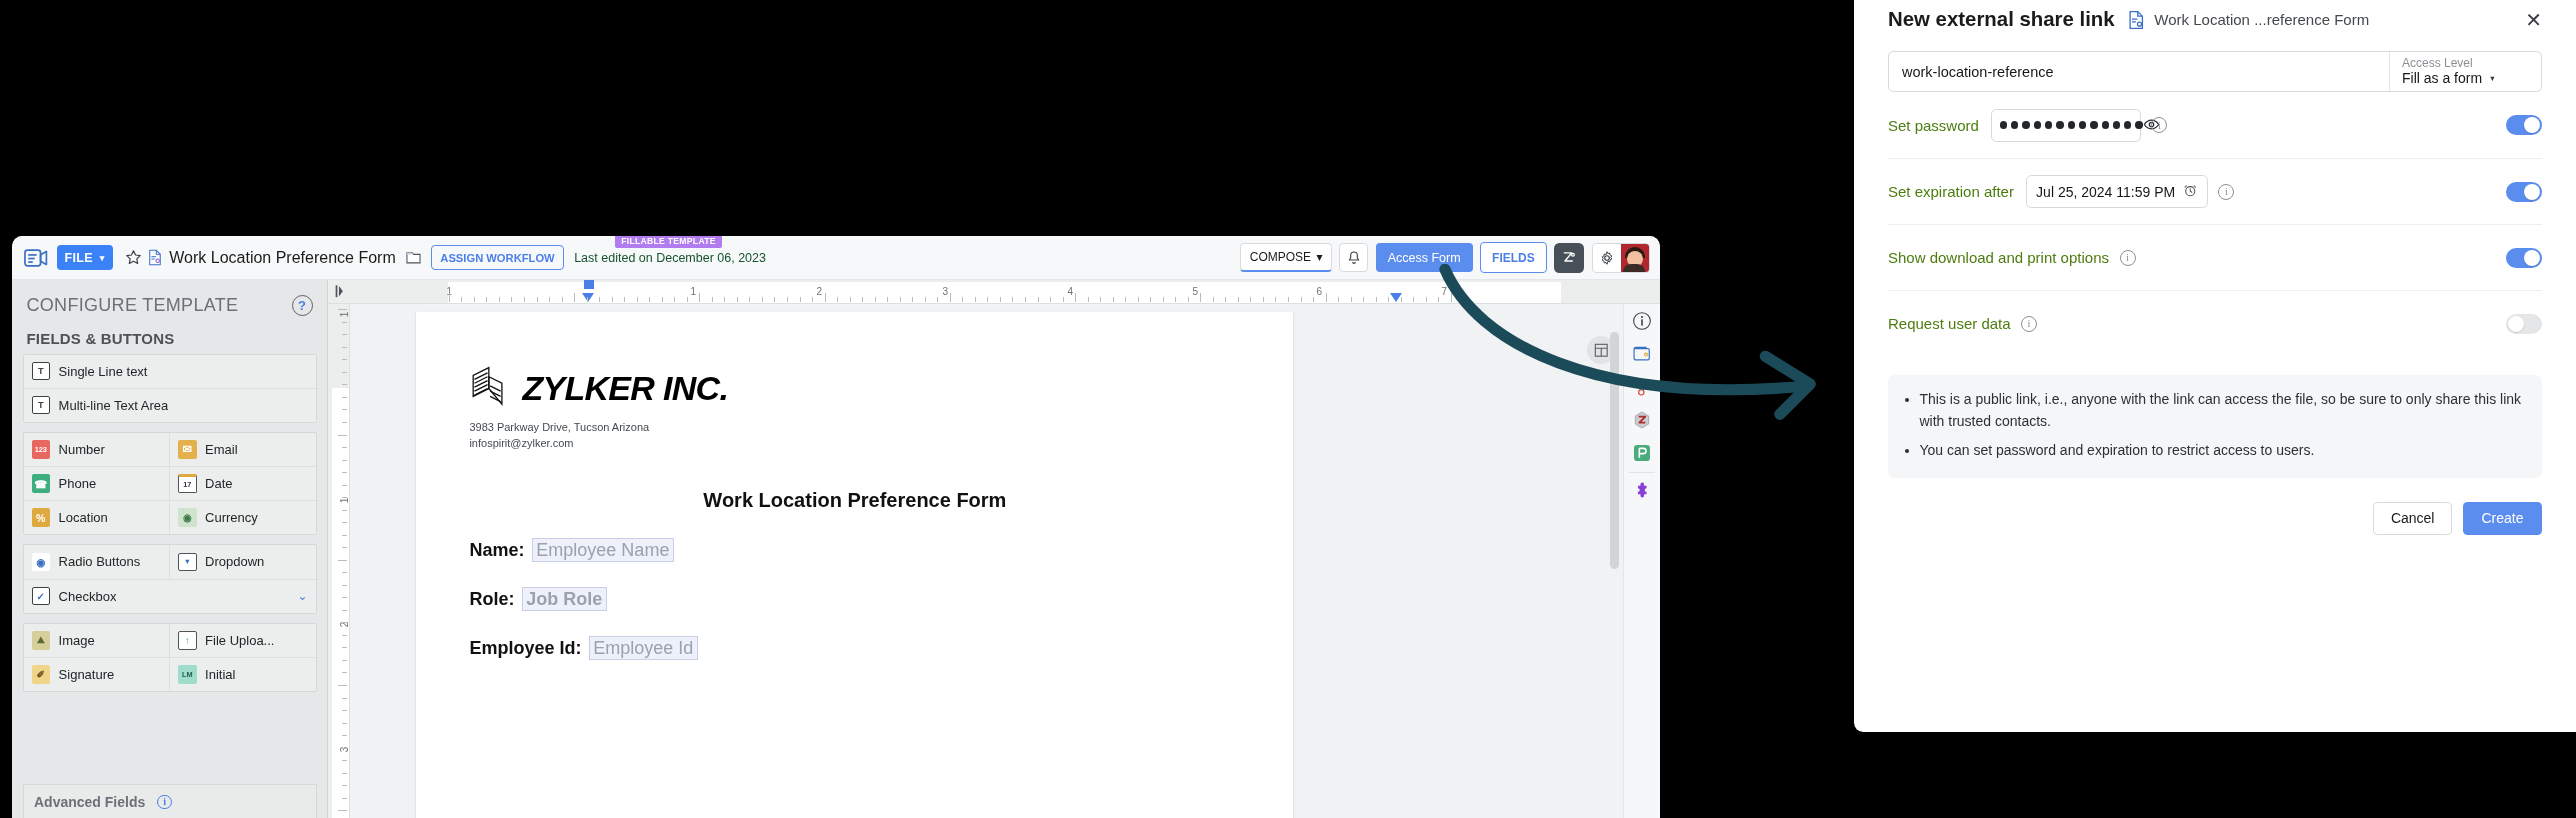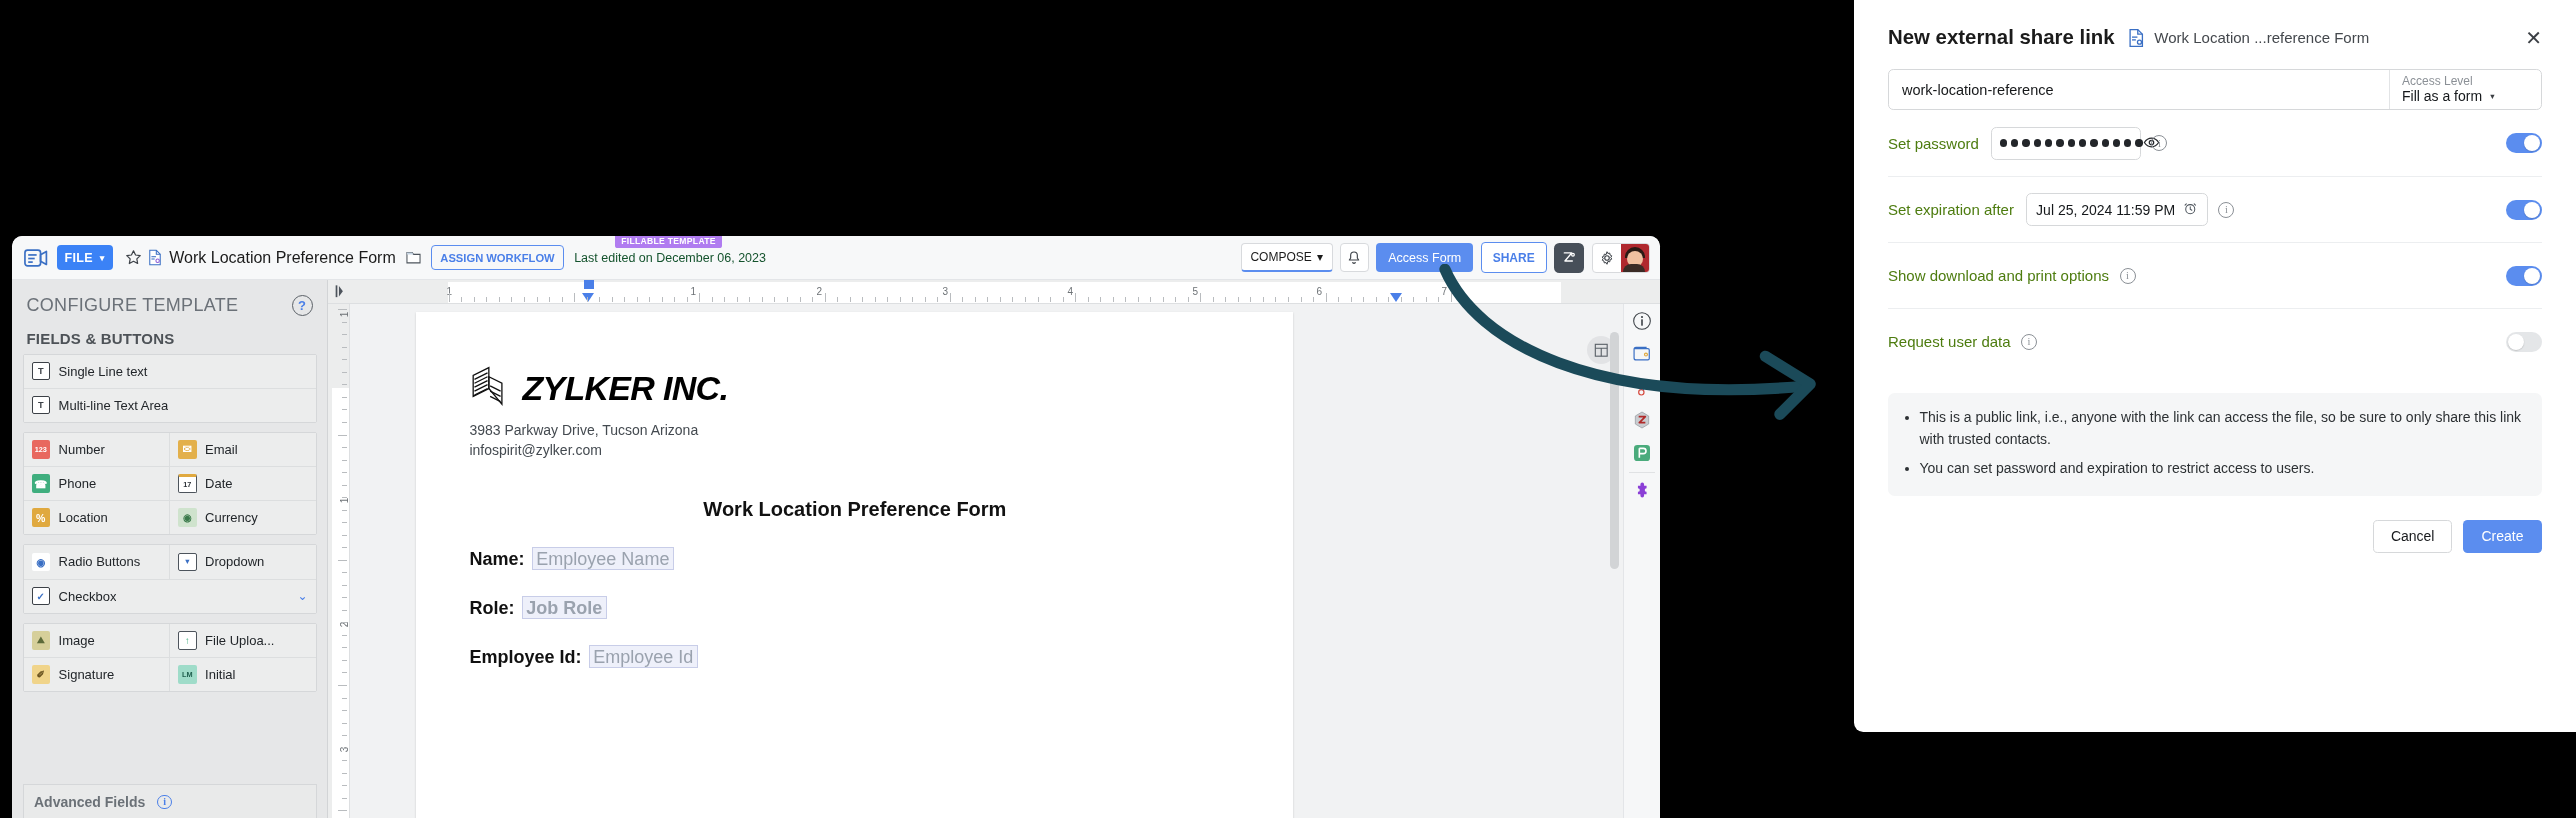--- a/index.html
+++ b/index.html
@@ -129,21 +129,21 @@
             transform: rotate(-90deg) translateX(50%); transform-origin: right center; }
   .page-scroll { flex: 1; position: relative; background: #f1f2f3; overflow: hidden; }
   .page {
     position: absolute; left: 66px; top: 8px; width: 877px; height: 593px;
     background: #fff; box-shadow: 0 0.7px 2px rgba(0,0,0,.16);
   }
   .logo-row { display: flex; align-items: center; gap: 12px; padding: 53px 0 0 53px; }
   .logo-mark { width: 41px; height: 47px; flex: none; }
   .logo-text { font-size: 34px; font-weight: bold; font-style: italic; letter-spacing: -0.7px;
                font-family: "Liberation Sans", sans-serif; color: #000; }
-  .addr { padding: 8px 0 0 53px; font-size: 14px; line-height: 1.45; color: #444a50; }
+  .addr { padding: 8px 0 0 53px; font-size: 11px; line-height: 1.45; color: #444a50; }
   .doc-h1 { text-align: center; font-size: 20px; font-weight: bold; margin-top: 37px; color: #111; }
   .fieldline { font-size: 18px; font-weight: bold; color: #111; padding-left: 53px; margin-top: 28px; }
   .fieldline .ph {
     font-weight: bold; color: #9aa2ae; background: #eef0fa;
     border: 0.7px solid #c8cde8; padding: 0.7px 3.3px; margin-left: 2.6px;
   }
   .fieldline .ph.thin { font-weight: normal; }
 
   
   .rail-a { width: 45px; background: #f1f2f3; position: relative; flex:none; }
@@ -163,21 +163,21 @@
 
   
   #arrow { position: absolute; left: 1437px; top: 264px; width: 422px; height: 178px; pointer-events: none; }
 
   
   #dialog {
     position: absolute; left: 1854px; top: 0px; width: 722px; height: 732px;
     background: #fff; border-radius: 0 0 0 9.2px; box-shadow: 0 0 14.5px rgba(0,0,0,.25);
     padding: 0 34px;
   }
-  .dlg-head { display: flex; align-items: center; padding-top: 26px; }
+  .dlg-head { display: flex; align-items: center; padding-top: 8px; }
   .dlg-title { font-size: 20.4px; font-weight: bold; color: #1b1b1b; white-space: nowrap; }
   .dlg-docicon { margin: 0 9.2px 0 12px; width: 18.5px; height: 20px; flex:none; }
   .dlg-sub { font-size: 15px; color: #44484d; white-space: nowrap; }
   .dlg-close { margin-left: auto; font-size: 20px; color: #3b3f44; cursor: pointer; line-height: 1; }
 
   .link-box {
     margin-top: 20px; height: 41px; border: 0.7px solid #d6d8da; border-radius: 5.3px;
     display: flex; align-items: stretch; overflow: hidden;
   }
   .link-input { flex: 1; display: flex; align-items: center; padding: 0 13px;
@@ -274,21 +274,21 @@
           <span>COMPOSE</span>
           <span>▾</span>
         </div>
         <div class="bell-btn">
           <svg viewBox="0 0 24 24" width="16" height="16">
               <path d="M12 3a5 5 0 00-5 5v4l-2 3h14l-2-3V8a5 5 0 00-5-5z" fill="none" stroke="#3c4147" stroke-width="1.7" stroke-linejoin="round"></path>
               <path d="M10 18a2 2 0 004 0" fill="none" stroke="#3c4147" stroke-width="1.7"></path>
             </svg>
         </div>
         <div class="access-btn">Access Form</div>
-        <div class="share-btn">SHARE</div>
+        <div class="share-btn">FIELDS</div>
         <div class="zia-btn">
           <svg viewBox="0 0 30 30" width="18.5" height="18.5">
             <path d="M7 8h12l-11 13h12" fill="none" stroke="#fff" stroke-width="2.2" stroke-linejoin="round" stroke-linecap="round"></path>
             <circle cx="21" cy="11" r="2.2" fill="none" stroke="#fff" stroke-width="2"></circle>
           </svg>
         </div>
         <div class="gear-ava">
           <div class="gear-cell">
             <svg viewBox="0 0 24 24" width="16" height="16">
                 <circle cx="12" cy="12" r="3.4" fill="none" stroke="#3c4147" stroke-width="1.7"></circle>

